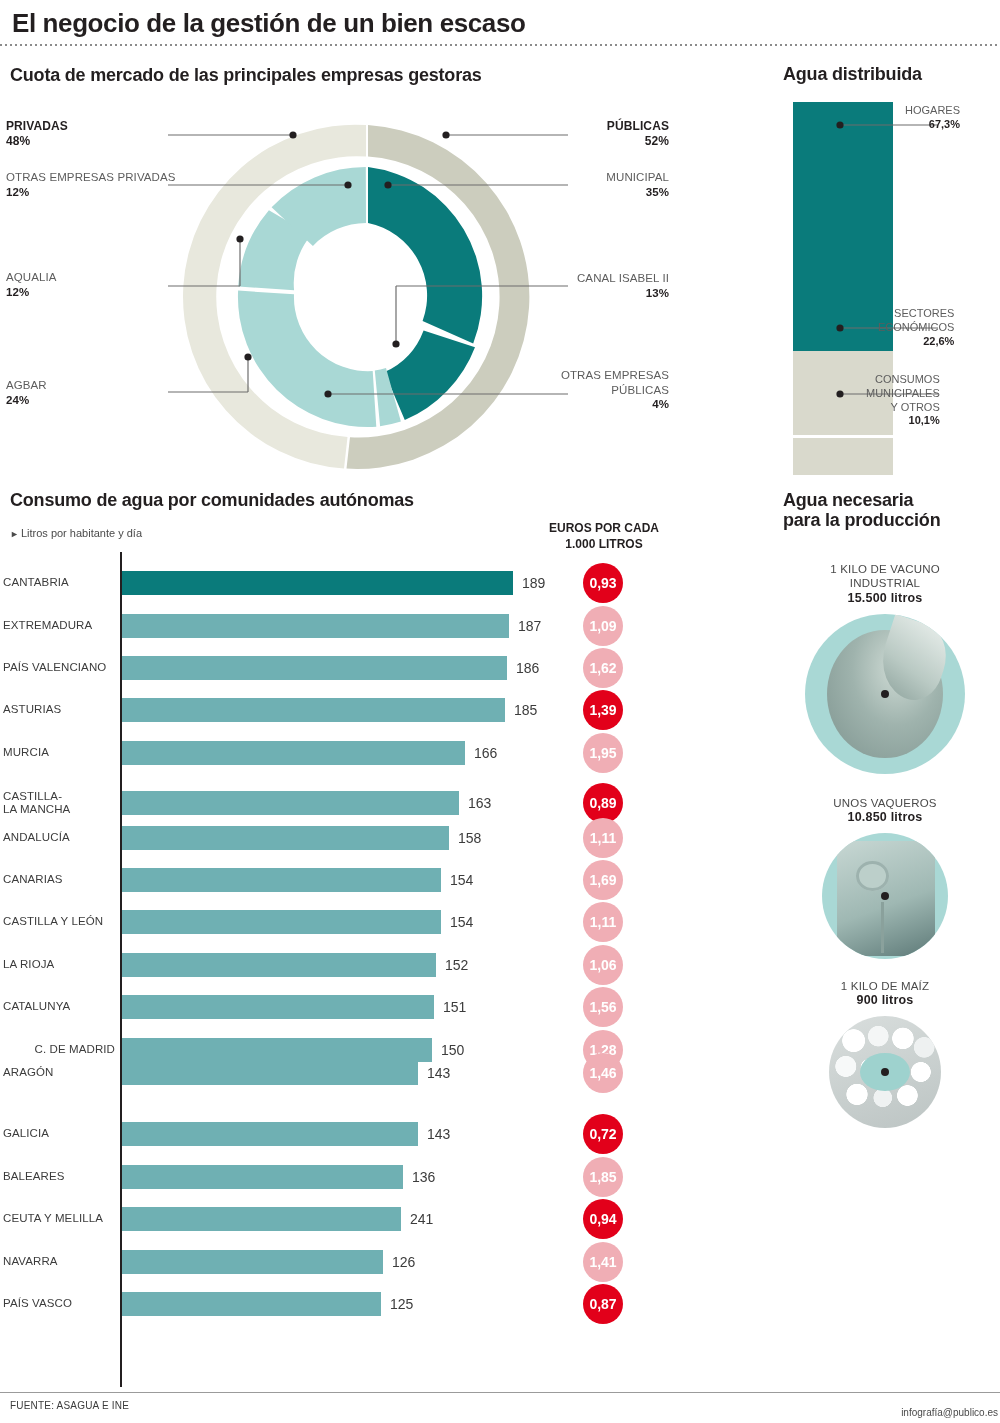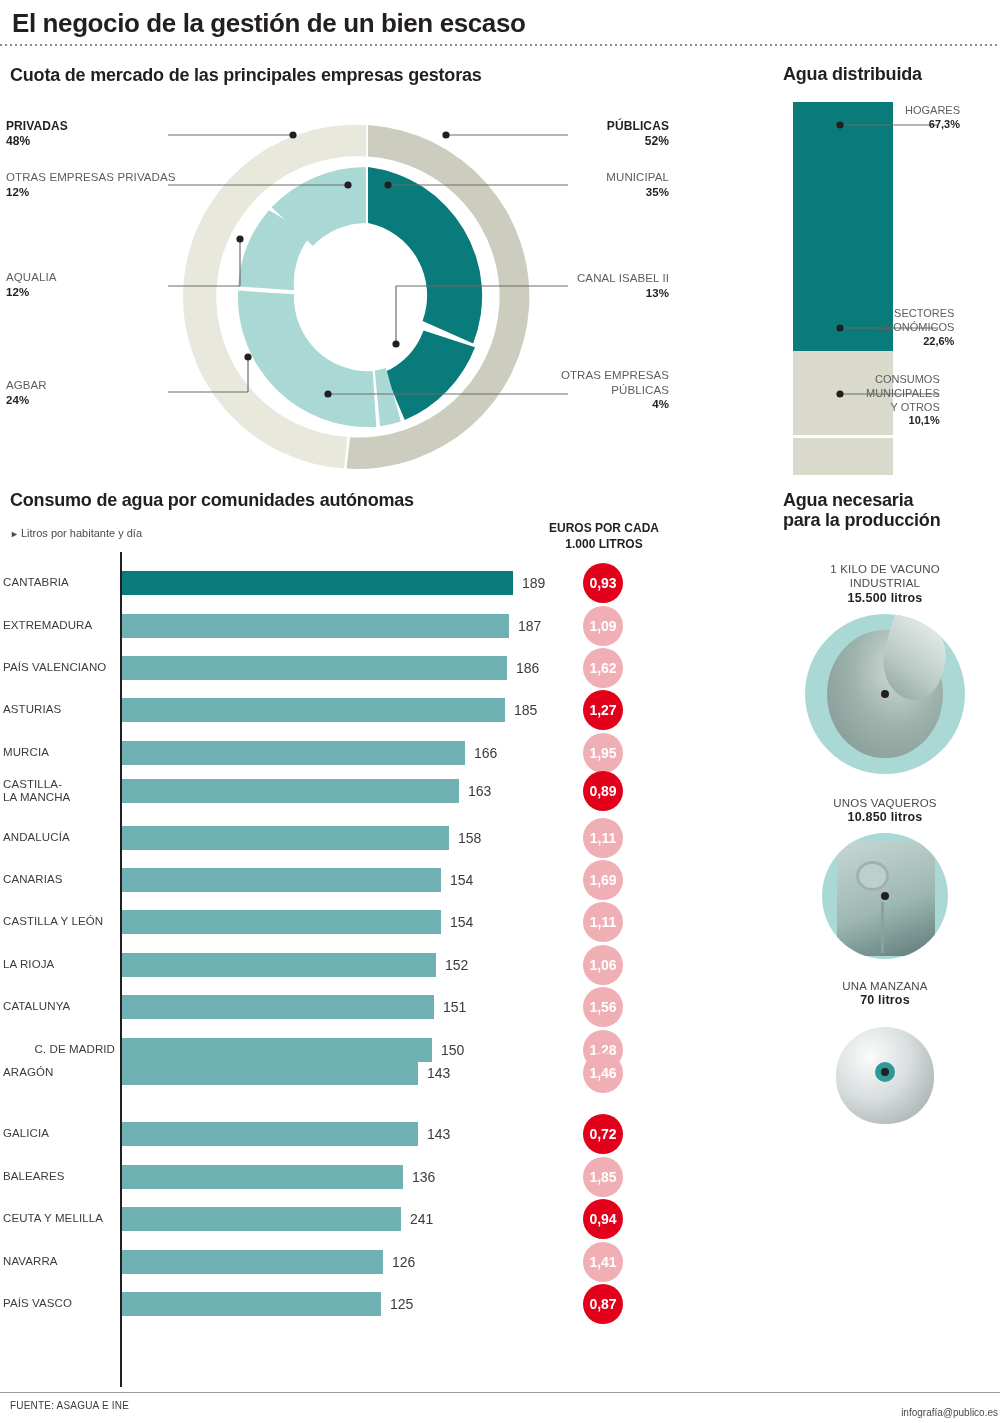--- a/index.html
+++ b/index.html
@@ -326,29 +326,29 @@
         <div class="brow" style="top: 94.8px;">
           <div class="bname"><span>PAÍS VALENCIANO</span></div>
           <div class="bar" style="width: 385px;"></div>
           <div class="bval" style="left: 516px;">186</div>
           <div class="eur">1,62</div>
         </div>
         <div class="brow" style="top: 137.2px;">
           <div class="bname"><span>ASTURIAS</span></div>
           <div class="bar" style="width: 383px;"></div>
           <div class="bval" style="left: 514px;">185</div>
-          <div class="eur hot">1,27</div>
+          <div class="eur hot">1,39</div>
         </div>
         <div class="brow" style="top: 179.6px;">
           <div class="bname"><span>MURCIA</span></div>
           <div class="bar" style="width: 343px;"></div>
           <div class="bval" style="left: 474px;">166</div>
           <div class="eur">1,95</div>
         </div>
-        <div class="brow" style="top: 218px;">
+        <div class="brow" style="top: 230px;">
           <div class="bname"><span>CASTILLA-</span><br><span>LA MANCHA</span></div>
           <div class="bar" style="width: 337px;"></div>
           <div class="bval" style="left: 468px;">163</div>
           <div class="eur hot">0,89</div>
         </div>
         <div class="brow" style="top: 264.4px;">
           <div class="bname"><span>ANDALUCÍA</span></div>
           <div class="bar" style="width: 327px;"></div>
           <div class="bval" style="left: 458px;">158</div>
           <div class="eur">1,11</div>
@@ -442,32 +442,32 @@
         <b>10.850 litros</b>
       </div>
       <div class="prod-circle jeans" style="width:126px;height:126px;">
         <div class="inner"></div>
         <div class="btn"></div>
         <div class="seam"></div>
         <div class="prod-dot"></div>
       </div>
     </div>
 
-
     <div class="prod-item" style="margin-top:20px;">
       <div class="prod-cap">
-        <span>UNA MANZANA</span>
-        <b>70 litros</b>
-      </div>
-      <div class="prod-circle apple" style="width:112px;height:112px;">
+        <span>1 KILO DE MAÍZ</span>
+        <b>900 litros</b>
+      </div>
+      <div class="prod-circle corn" style="width:112px;height:112px;">
         <div class="inner"></div>
-        <div class="tealring"></div>
+        <div class="tealdot"></div>
         <div class="prod-dot"></div>
       </div>
     </div>
+
 
   </div>
 
   <div class="foot-rule"></div>
   <div class="foot-left">FUENTE: ASAGUA E INE</div>
   <div class="foot-right">infografía@publico.es</div>
 
 </div>
 
 </body></html>

